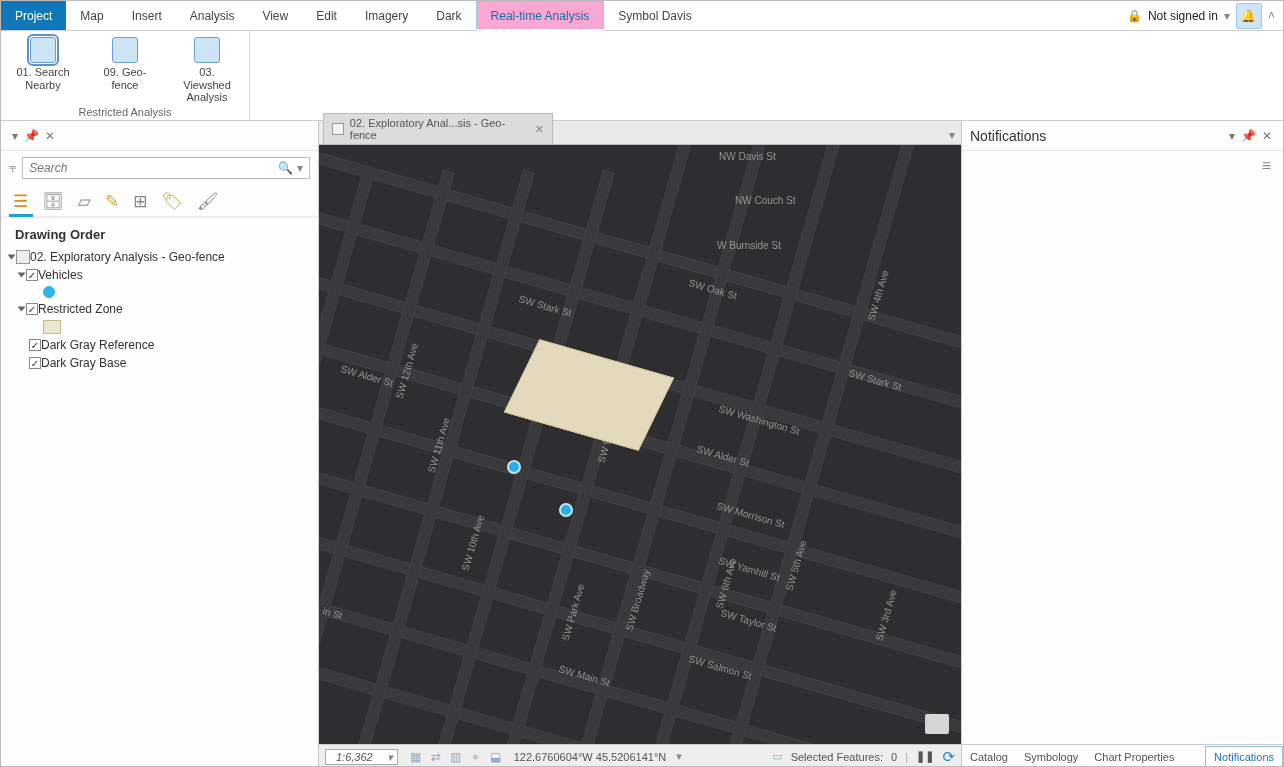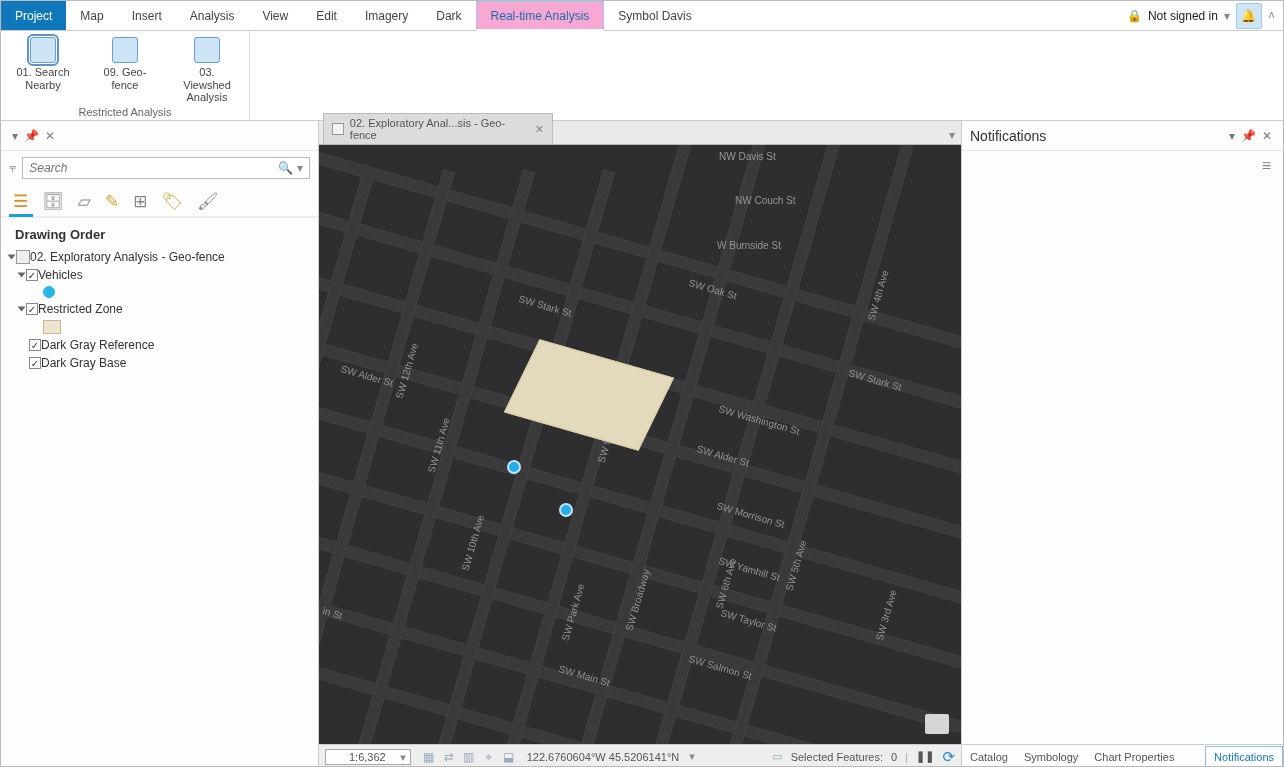--- a/index.html
+++ b/index.html
@@ -53,21 +53,21 @@
   .tab { background:#dcdcdc; padding:3px 8px; display:flex; align-items:center; gap:6px; font-size:11px; color:#555; border:1px solid #bbb; border-bottom:none; max-width:230px;}
   .tab .tabicon {width:12px; height:12px; border:1px solid #999; background:#f3f3f3; display:inline-block;}
   .tabbar .drop { margin-left:auto; padding:2px 6px; color:#888; cursor:pointer;}
   .map { flex:1; position:relative; background:#2e2e30; overflow:hidden;}
   .road { position:absolute; background:#3a3a3d; height:12px; transform-origin:left center; border:1px solid #414144;}
   .road-label { position:absolute; color:#969593; font-size:10px; white-space:nowrap; transform-origin:left center;}
   .polygon { position:absolute; background:#e3d9bd; border:1px solid #d8caa0;}
   .vehicle { position:absolute; width:14px; height:14px; border-radius:50%; background:#26aee8; border:2px solid #bfe8f7;}
   .map-icon-box { position:absolute; right:12px; bottom:10px; width:24px; height:20px; background:#d6d6d6; border-radius:2px;}
   .statusbar { height:24px; background:#eee; display:flex; align-items:center; font-size:11px; color:#555; padding:0 6px; gap:10px; border-top:1px solid #ccc;}
-  .scalebox { border:1px solid #aaa; padding:1px 24px 1px 23px; background:#fdfdfd; position:relative;}
+  .scalebox { border:1px solid #aaa; padding:1px 24px 1px 10px; background:#fdfdfd; position:relative;font-style:italic;}
   .scalebox::after { content:"▾"; position:absolute; right:4px; top:1px; color:#888;}
   .sb-icons { display:flex; gap:4px;}
   .sb-icons span { width:16px; height:16px; display:inline-flex; align-items:center; justify-content:center; color:#9ab; font-size:12px;}
   .sb-right { margin-left:auto; display:flex; align-items:center; gap:8px;}
   
   .rpanel { width:322px; background:#fdfdfd; border-left:1px solid #ccc; display:flex; flex-direction:column;}
   .rpanel-body { flex:1;}
   .rpanel .hamb { display:flex; justify-content:flex-end; padding:6px 12px; color:#888; font-size:16px;}
   .bottom-tabs { height:24px; display:flex; border-top:1px solid #ccc; align-items:center; font-size:11px; color:#555;}
   .bottom-tabs .bt { padding:4px 8px; cursor:pointer;}

